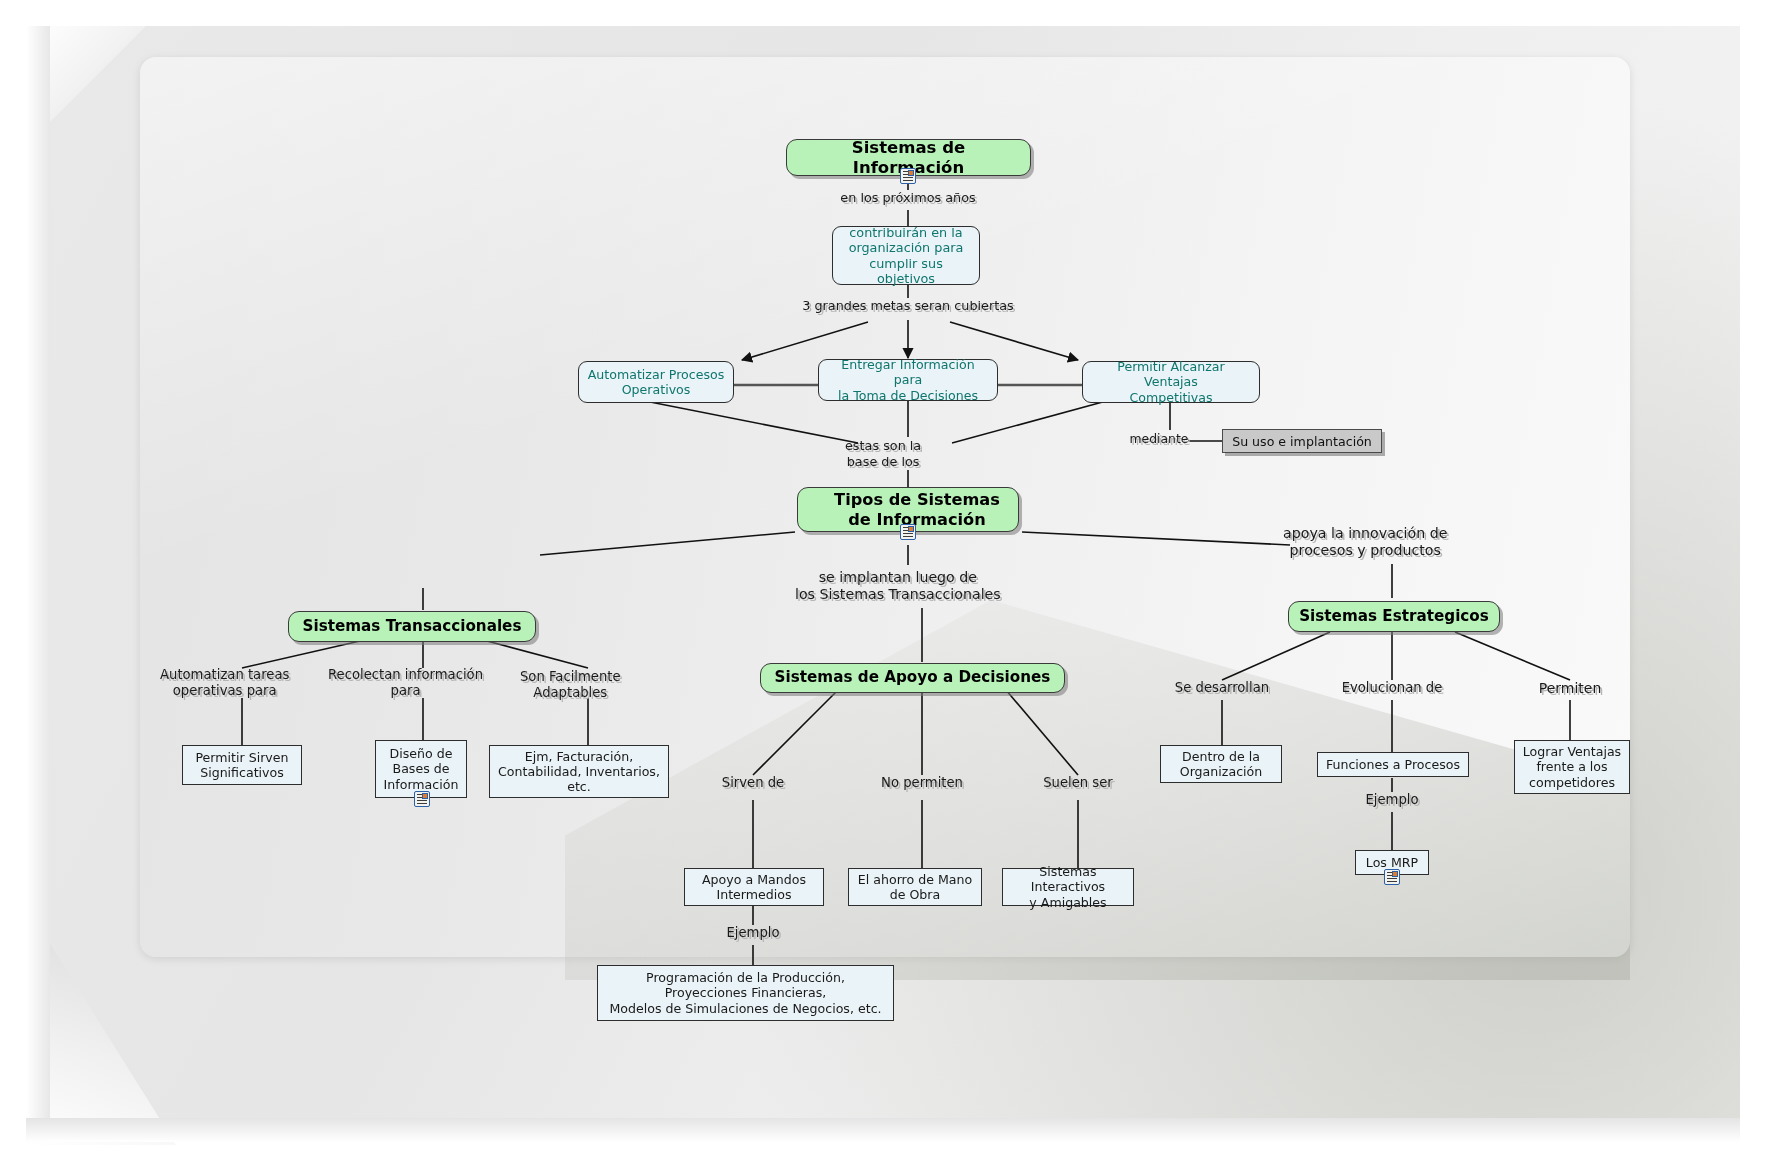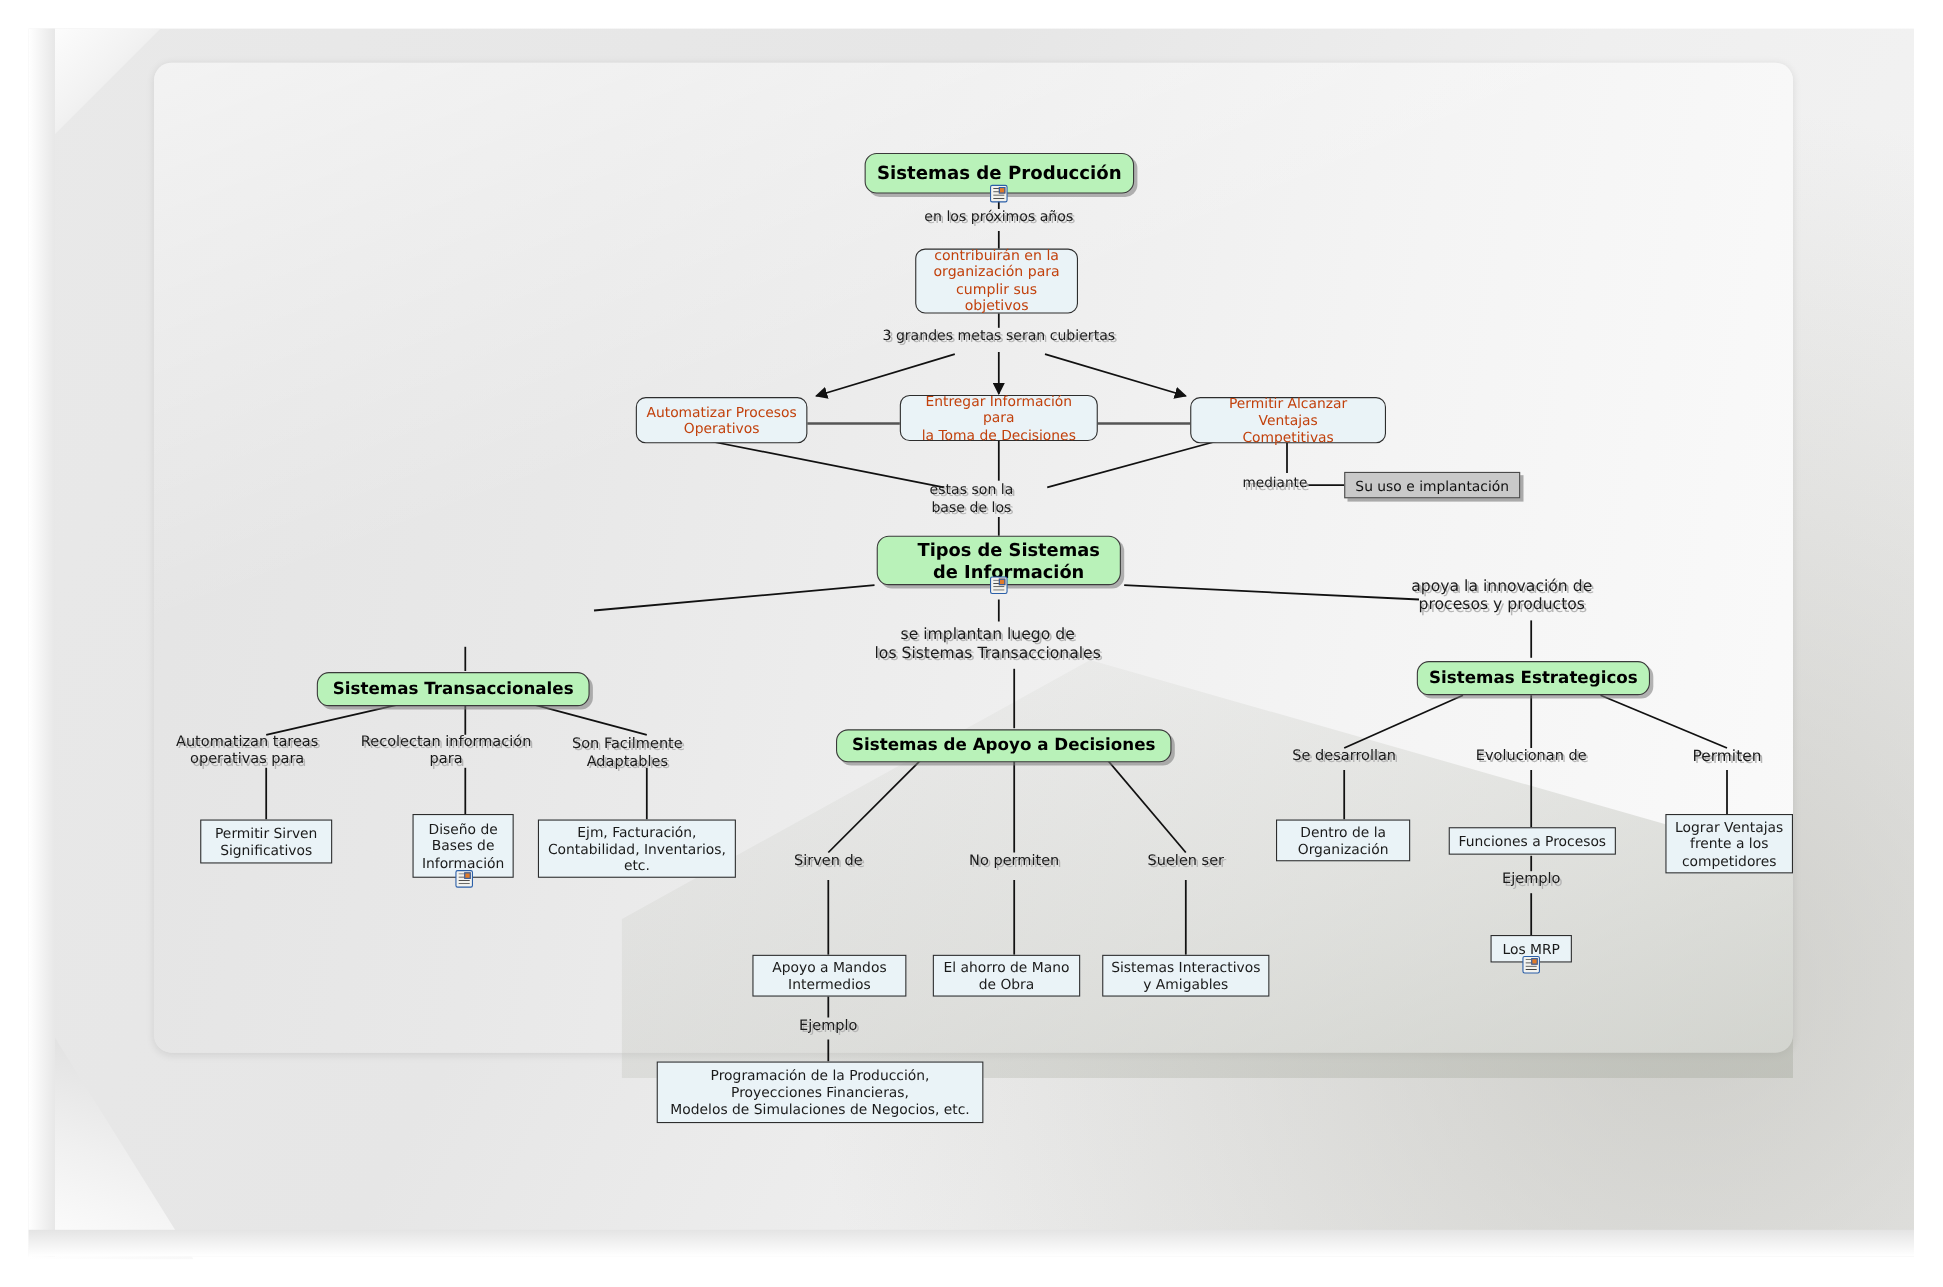--- a/index.html
+++ b/index.html
@@ -76,21 +76,21 @@
     text-align:center;
     display:flex;align-items:center;justify-content:center;
     box-shadow:3px 3px 0 rgba(120,120,120,0.55);
     line-height:1.18;
     padding:3px 10px;
   }
   .plain{
     background:#eaf3f7;
     border:1px solid #2d2d2d;
     border-radius:9px;
-    color:#c2410c;
+    color:#0f766e;
     text-align:center;
     display:flex;align-items:center;justify-content:center;
     line-height:1.2;
     padding:3px 8px;
   }
   .square{
     background:#eaf3f7;
     border:1px solid #2d2d2d;
     border-radius:0;
     color:#1a1a1a;
@@ -220,21 +220,21 @@
       <line x1="1222" y1="700" x2="1222" y2="745"></line>
       <line x1="1392" y1="700" x2="1392" y2="752"></line>
       <line x1="1570" y1="700" x2="1570" y2="740"></line>
 
       <line x1="1392" y1="778" x2="1392" y2="792"></line>
       <line x1="1392" y1="812" x2="1392" y2="850"></line>
     </g>
   </svg>
 
   <div class="node concept" style="left:786px;top:139px;width:245px;height:37px;font-size:16.5px;">
-    <span>Sistemas de Producción</span>
+    <span>Sistemas de Información</span>
   </div>
   <div class="note-icon" style="left:900px;top:168px;">
     <i></i>
       <b></b>
   </div>
 
   <div class="node phrase" style="left:820px;top:190px;width:176px;height:20px;font-size:12.8px;">
     <span>en los próximos años</span>
   </div>
 
@@ -350,21 +350,21 @@
   <div class="node square" style="left:684px;top:868px;width:140px;height:38px;font-size:12.6px;white-space:pre-line;">
     <span>Apoyo a Mandos
 Intermedios</span>
   </div>
 
   <div class="node square" style="left:848px;top:868px;width:134px;height:38px;font-size:12.6px;white-space:pre-line;">
     <span>El ahorro de Mano
 de Obra</span>
   </div>
 
-  <div class="node square" style="left:1002px;top:868px;width:152px;height:38px;font-size:12.6px;white-space:pre-line;">
+  <div class="node square" style="left:1002px;top:868px;width:132px;height:38px;font-size:12.6px;white-space:pre-line;">
     <span>Sistemas Interactivos
 y Amigables</span>
   </div>
 
   <div class="node phrase" style="left:708px;top:925px;width:90px;height:20px;font-size:13.2px;">
     <span>Ejemplo</span>
   </div>
 
   <div class="node square" style="left:597px;top:965px;width:297px;height:56px;font-size:12.6px;white-space:pre-line;">
     <span>Programación de la Producción,

